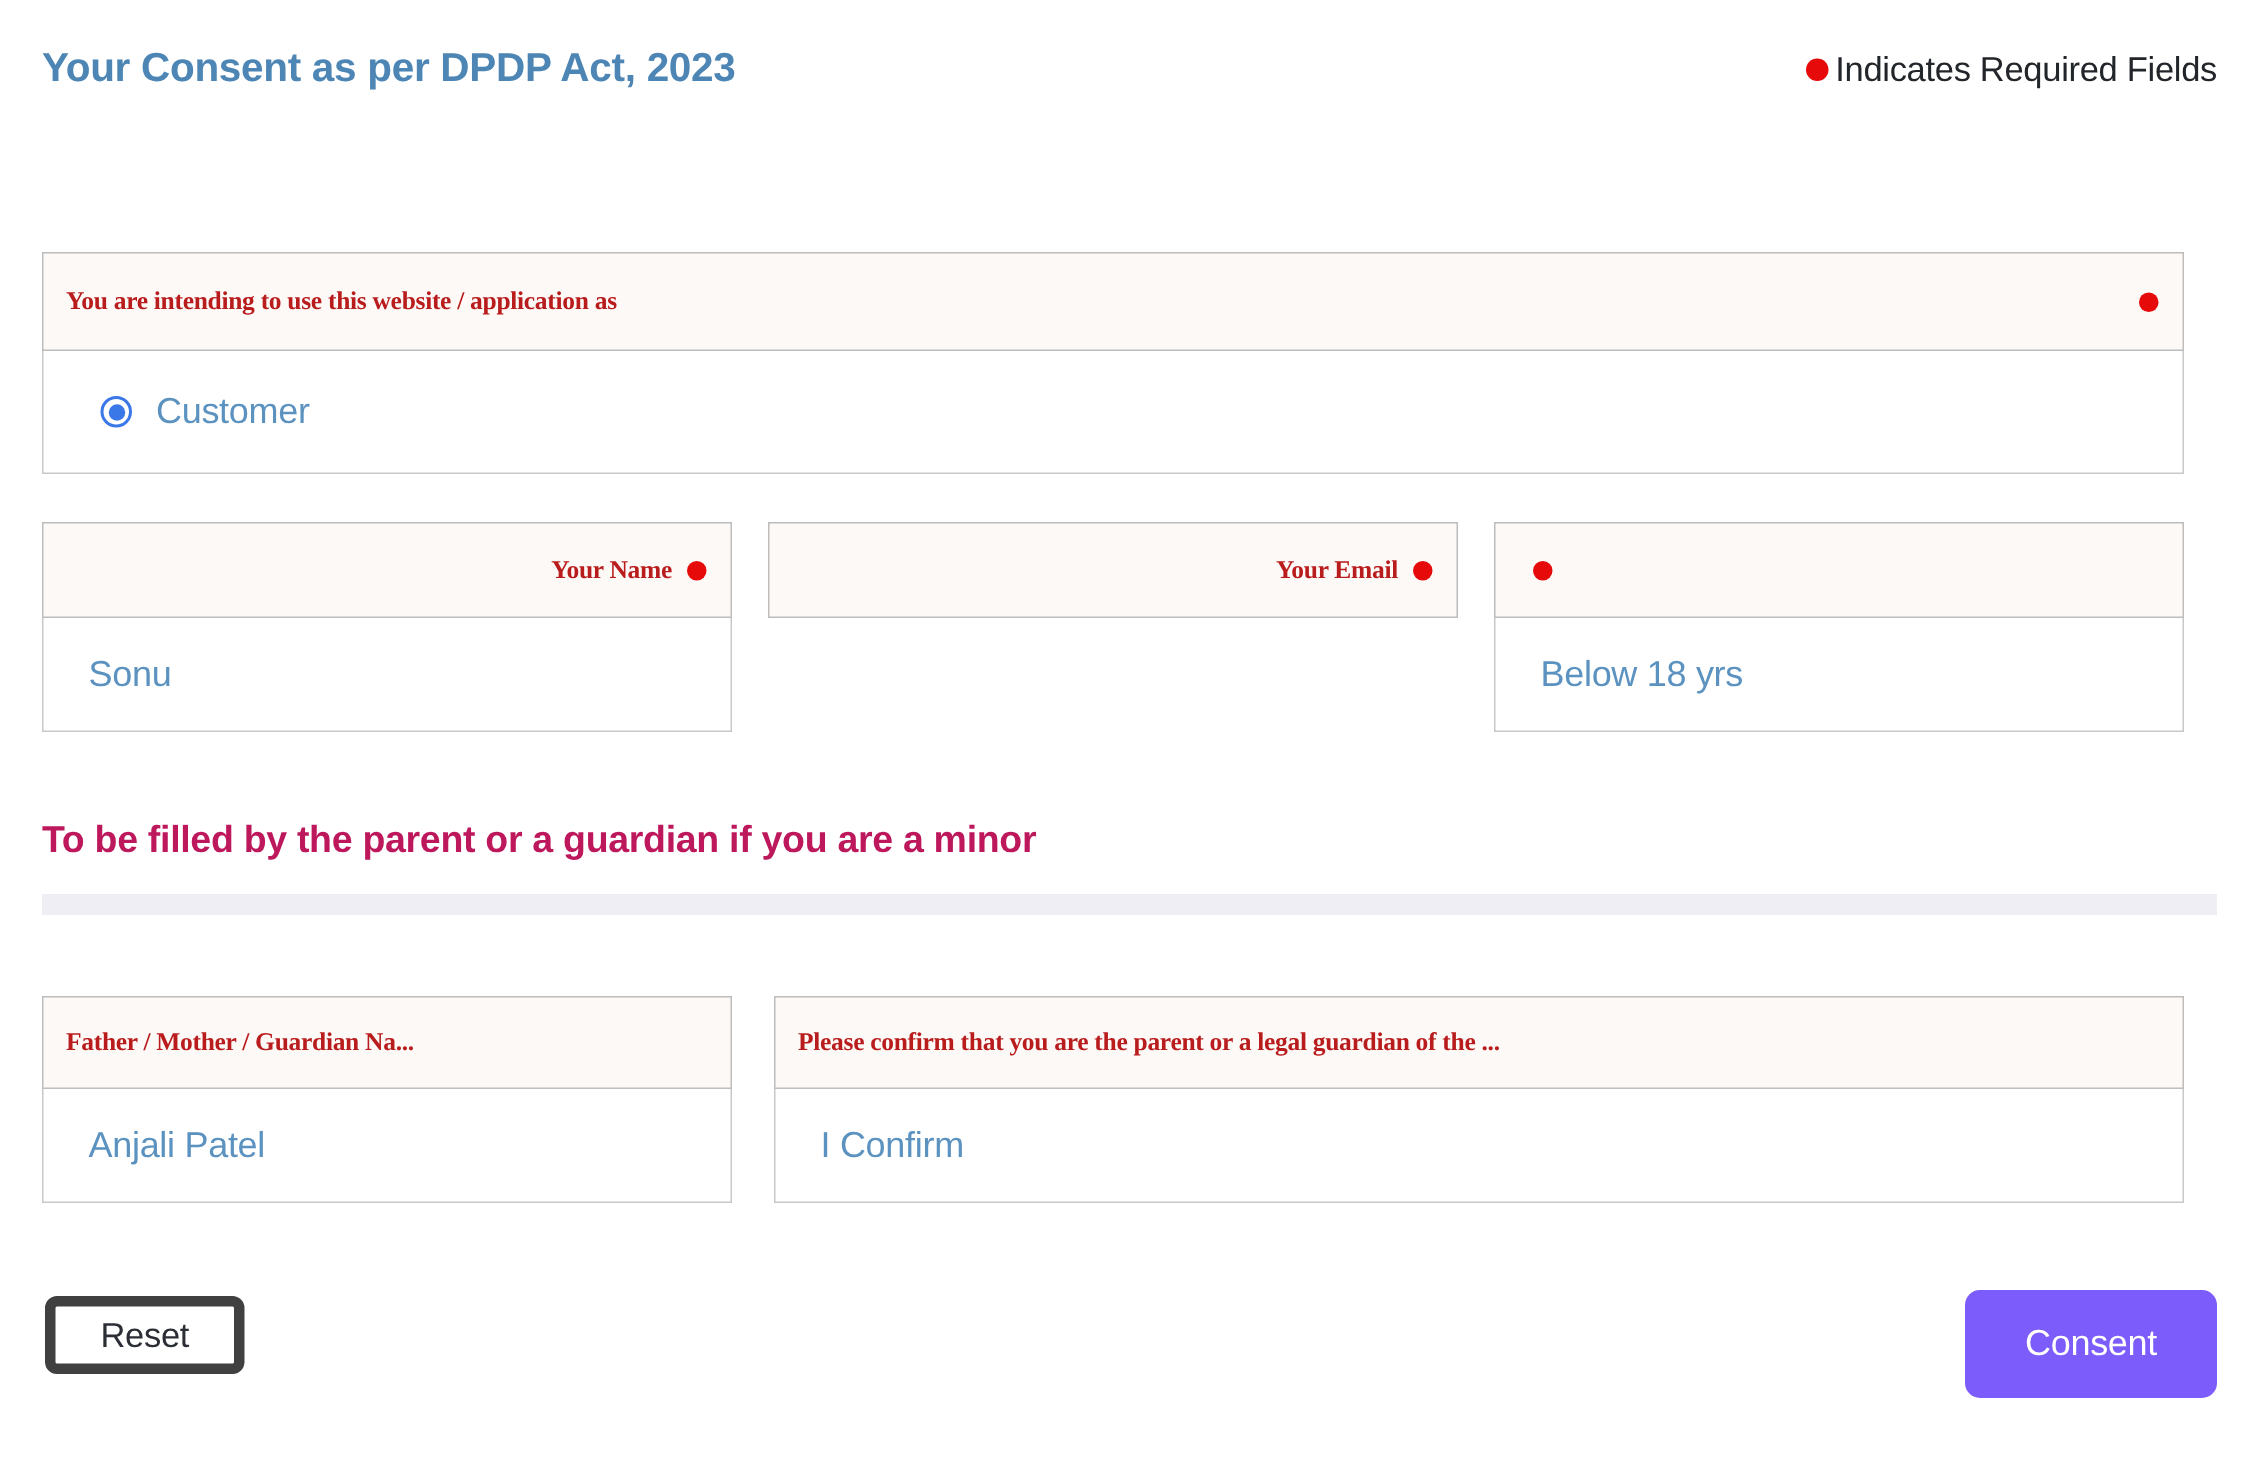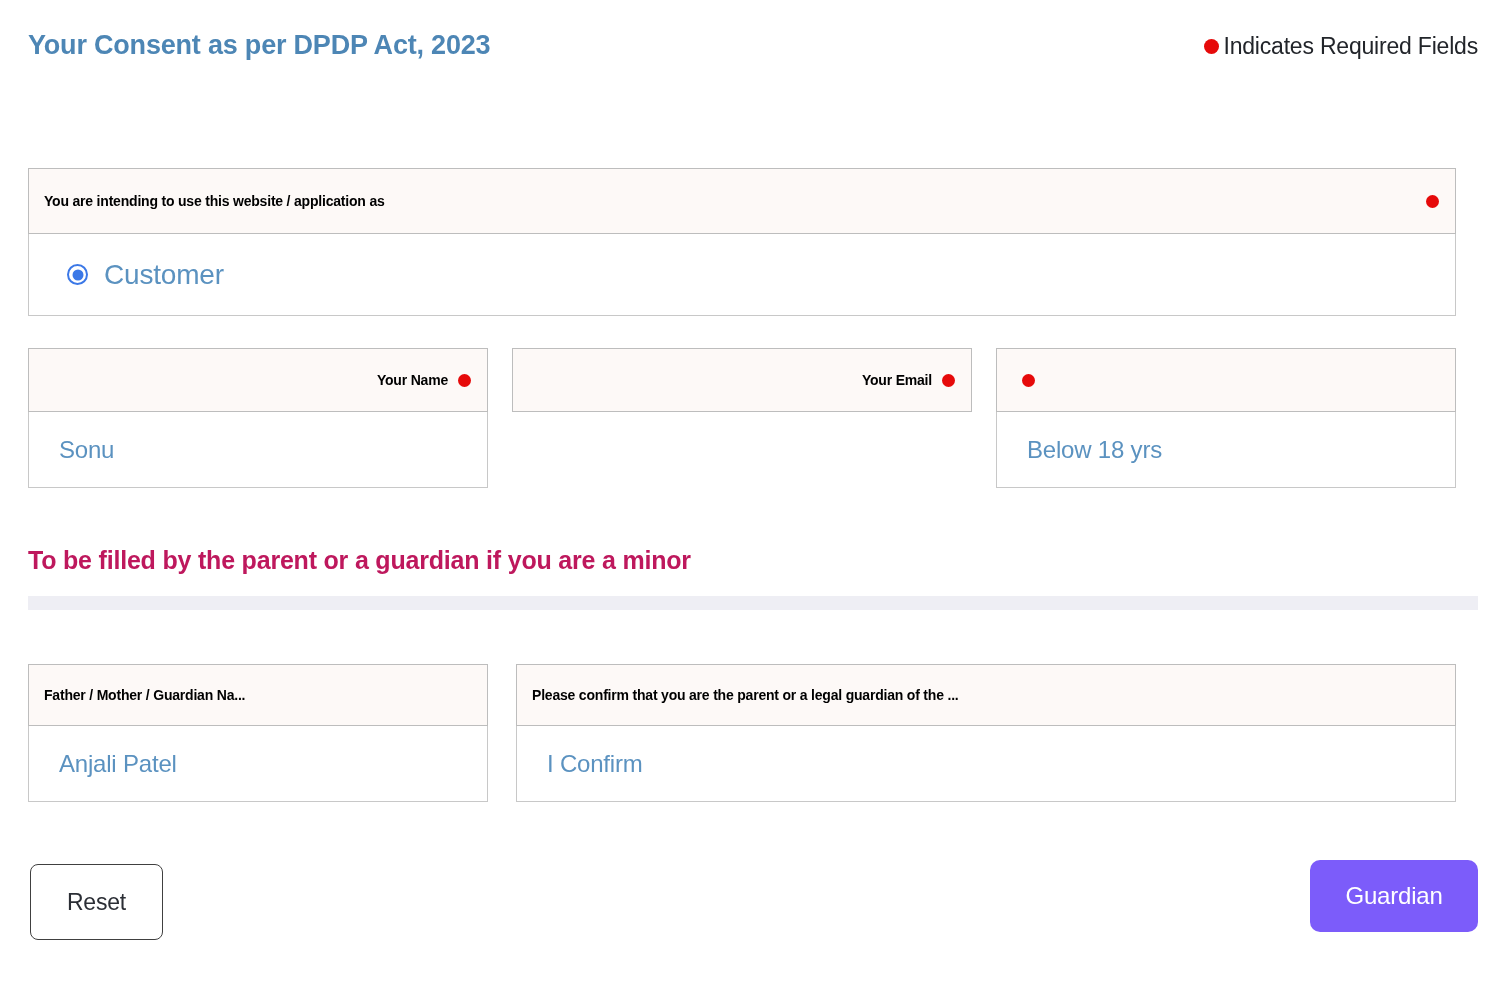--- a/index.html
+++ b/index.html
@@ -74,29 +74,30 @@
   .panel-head {
     background: #fdf9f7;
     border: 1px solid #bdbdbd;
     height: 64px;
     display: flex;
     align-items: center;
     padding: 0 16px 0 15px;
     position: relative;
   }
   .panel-head .label {
-    font-size: 14px;
+    font-size: 17px;
     font-weight: bold;
-    color: #000000;
+    color: #b91c1c;
     letter-spacing: -0.2px;
     white-space: nowrap;
     overflow: hidden;
     text-overflow: ellipsis;
     flex: 1 1 auto;
     min-width: 0;
+    font-family: Liberation Serif, serif;
   }
   .panel-head .dot-red {
     margin-left: 10px;
   }
 
   .panel-body {
     background: #ffffff;
     border: 1px solid #c8c8c8;
     border-top: none;
     display: flex;
@@ -143,21 +144,21 @@
     position: absolute;
     left: 50%;
     top: 50%;
     transform: translate(-50%, -50%);
     width: 11px;
     height: 11px;
     border-radius: 50%;
     background: #3b78e7;
   }
   .radio-label {
-    font-size: 28px;
+    font-size: 24px;
     color: #5b92c0;
     letter-spacing: -0.2px;
   }
 
   
   .fields-row {
     position: absolute;
     left: 28px;
     top: 348px;
     width: 1428px;
@@ -201,23 +202,23 @@
   .guardian-col-confirm { flex: 1 1 0; min-width: 0; }
   .guardian-row .panel-head { height: 62px; }
   .guardian-row .panel-body { height: 76px; padding-left: 30px; }
 
   
   .btn-reset {
     position: absolute;
     left: 30px;
     top: 864px;
     width: 133px;
-    height: 76px;
+    height: 52px;
     background: #ffffff;
-    border: 1px solid #404040;
+    border: 7px solid #404040;
     border-radius: 8px;
     font-family: "Liberation Sans", sans-serif;
     font-size: 23px;
     color: #2b2e35;
     cursor: pointer;
     letter-spacing: -0.2px;
     padding: 0;
   }
   .btn-proceed {
     position: absolute;
@@ -313,15 +314,15 @@
       </div>
       <div class="panel-body">
         <span class="value">I Confirm</span>
       </div>
     </div>
 
   </div>
 
   <button class="btn-reset">Reset</button>
 
-  <button class="btn-proceed">Guardian</button>
+  <button class="btn-proceed">Consent</button>
 
 </div>
 
 </body></html>

